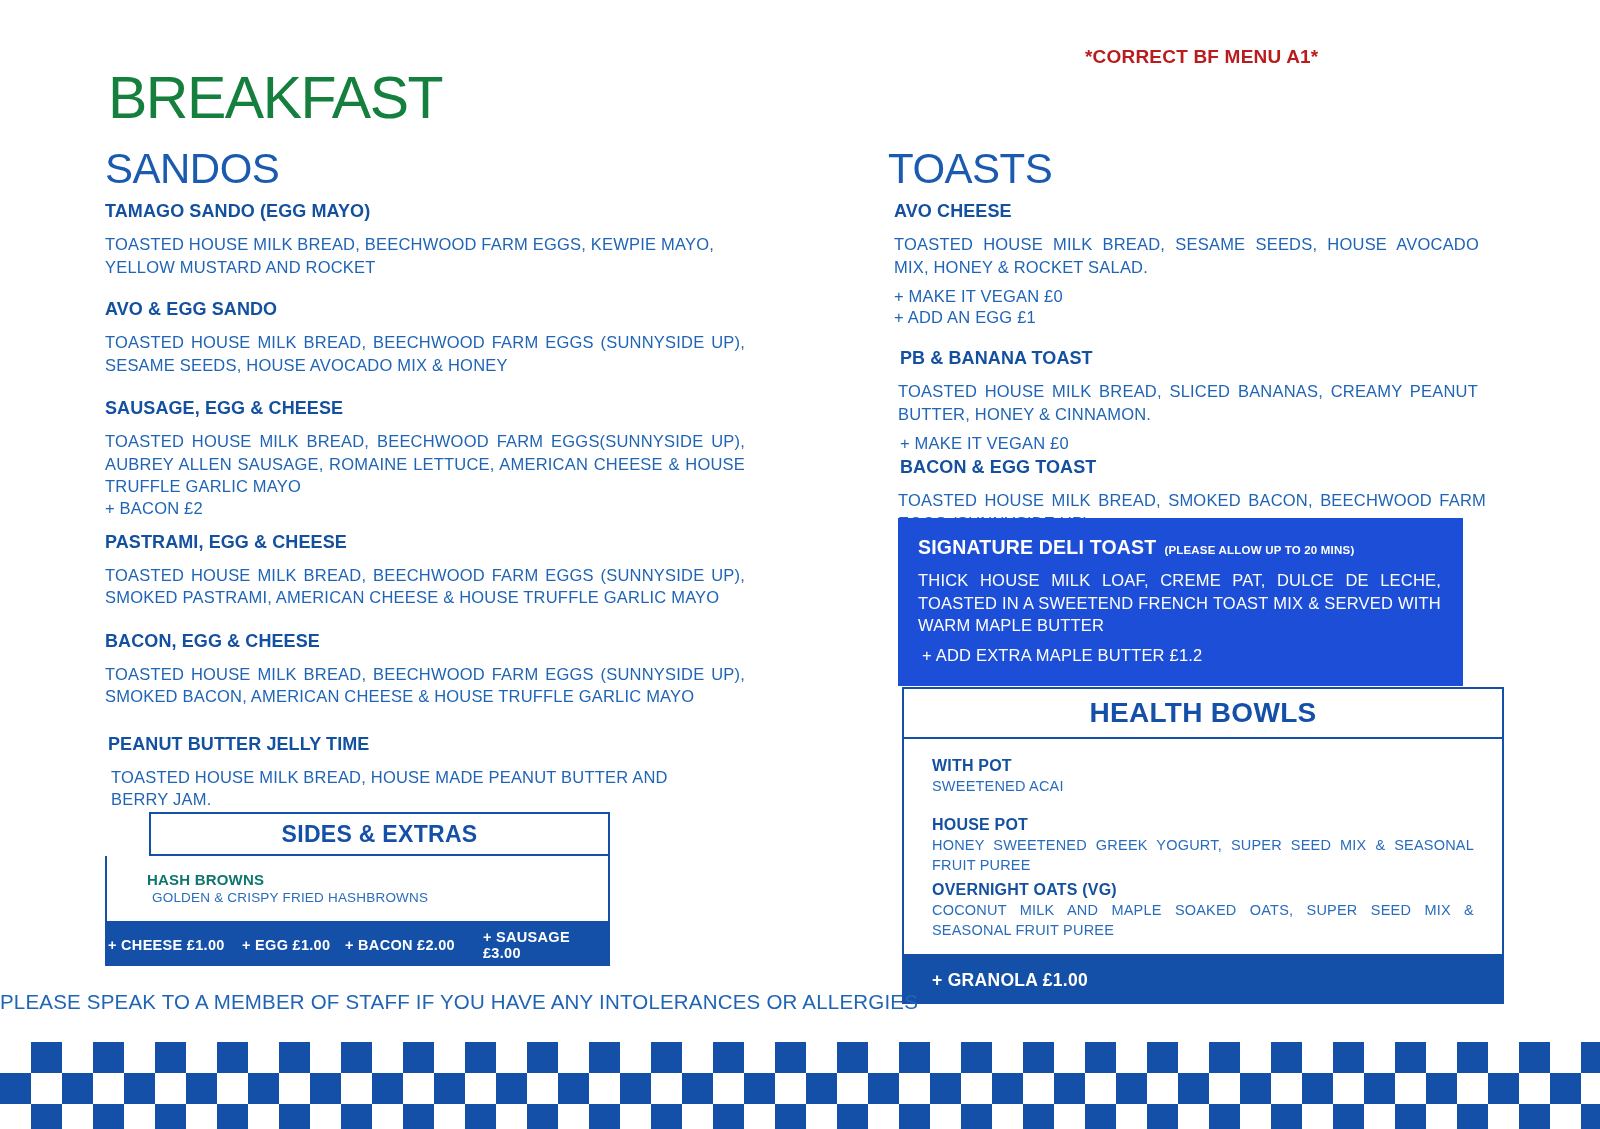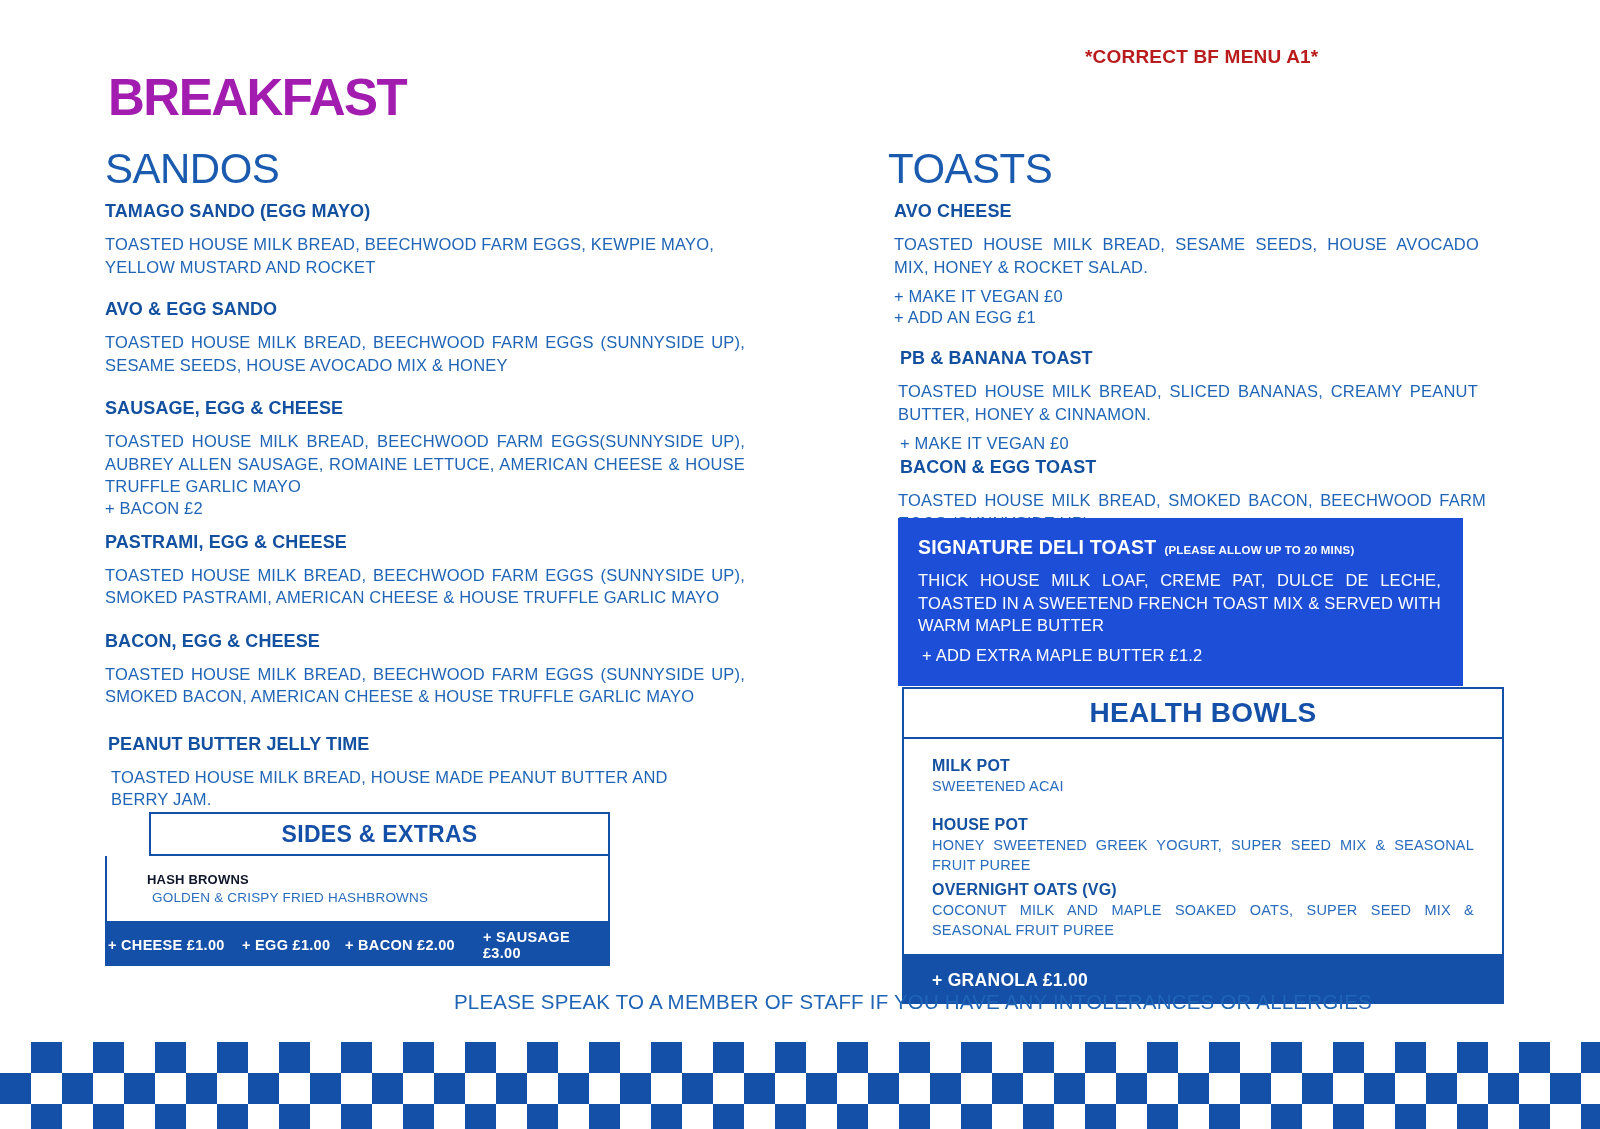--- a/index.html
+++ b/index.html
@@ -28,25 +28,25 @@
     font-weight: 700;
     letter-spacing: .2px;
     color: #b91c1c;
   }
 
   
   .main-title {
     position: absolute;
     top: 62px;
     left: 108px;
-    font-size: 51px;
+    font-size: 59px;
     line-height: 72px;
-    font-weight: 700;
+    font-weight: 400;
     letter-spacing: -1.5px;
-    color: #a21caf;
+    color: #15803d;
   }
 
   
   .col-left {
     position: absolute;
     top: 146px;
     left: 105px;
     width: 640px;
   }
   .col-right {
@@ -119,23 +119,23 @@
     margin-left: 44px;
   }
   #sides-extras .box-body {
     border: 2px solid #1550a8;
     border-top: none;
     background: #fff;
     padding: 14px 0 14px 40px;
     min-height: 57px;
   }
   #sides-extras .bb-name {
-    font-size: 13px;
-    font-weight: 800;
-    color: #0f172a;
+    font-size: 15px;
+    font-weight: 800;
+    color: #0f766e;
     letter-spacing: .2px;
     line-height: 19px;
   }
   #sides-extras .bb-desc {
     font-size: 13.5px;
     color: #2a6cbc;
     letter-spacing: .2px;
     line-height: 18px;
     padding-left: 5px;
   }
@@ -247,21 +247,21 @@
     font-weight: 800;
     letter-spacing: .3px;
   }
 
   
   .footer-note {
     position: absolute;
     top: 990px;
     left: 0;
     width: 1372px;
-    text-align: right;
+    text-align: left;
     font-size: 20.5px;
     letter-spacing: .2px;
     color: #1f64b5;
   }
 
   
   .checker {
     position: absolute;
     left: 0;
     top: 1042px;
@@ -365,21 +365,21 @@
       <span class="pb-2">+ BACON £2.00</span>
       <span class="pb-3">+ SAUSAGE £3.00</span>
     </div>
   </div>
 
   <div class="box-wrap" id="health-bowls">
     <div class="box-title">HEALTH BOWLS</div>
     <div class="box-body">
 
       <div>
-        <div class="hb-name">MILK POT</div>
+        <div class="hb-name">WITH POT</div>
         <div class="hb-desc">SWEETENED ACAI</div>
       </div>
 
       <div class="hb-sp"></div>
 
       <div>
         <div class="hb-name">HOUSE POT</div>
         <div class="hb-desc">HONEY SWEETENED GREEK YOGURT, SUPER SEED MIX &amp; SEASONAL FRUIT PUREE</div>
       </div>
 

